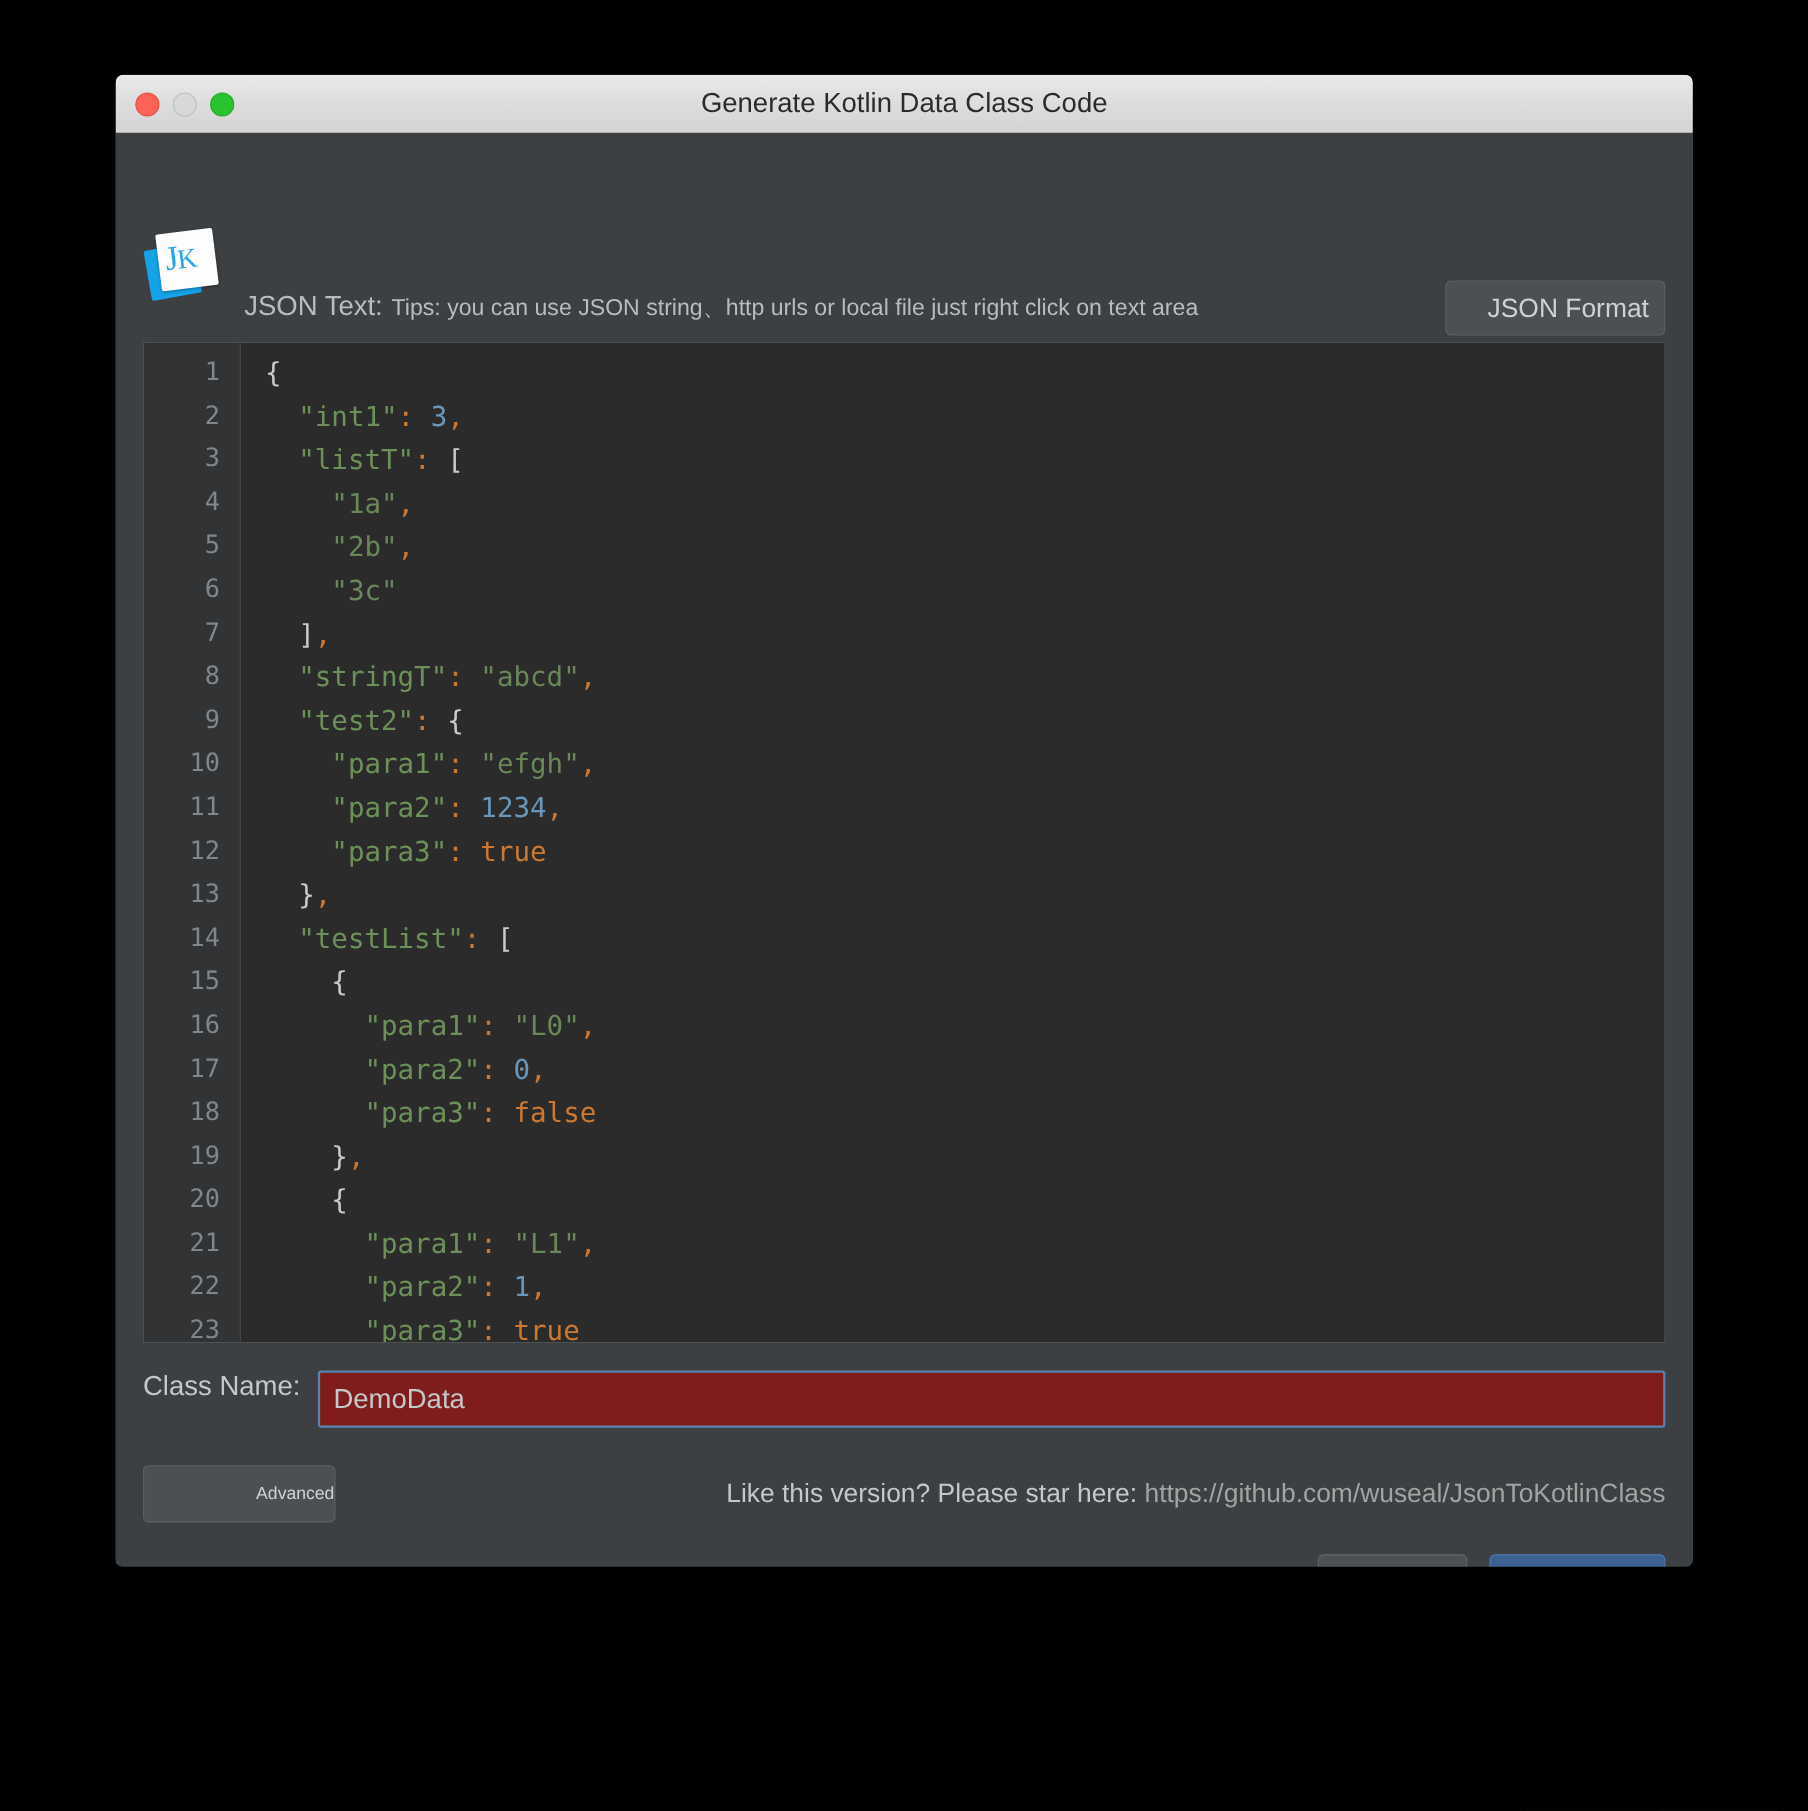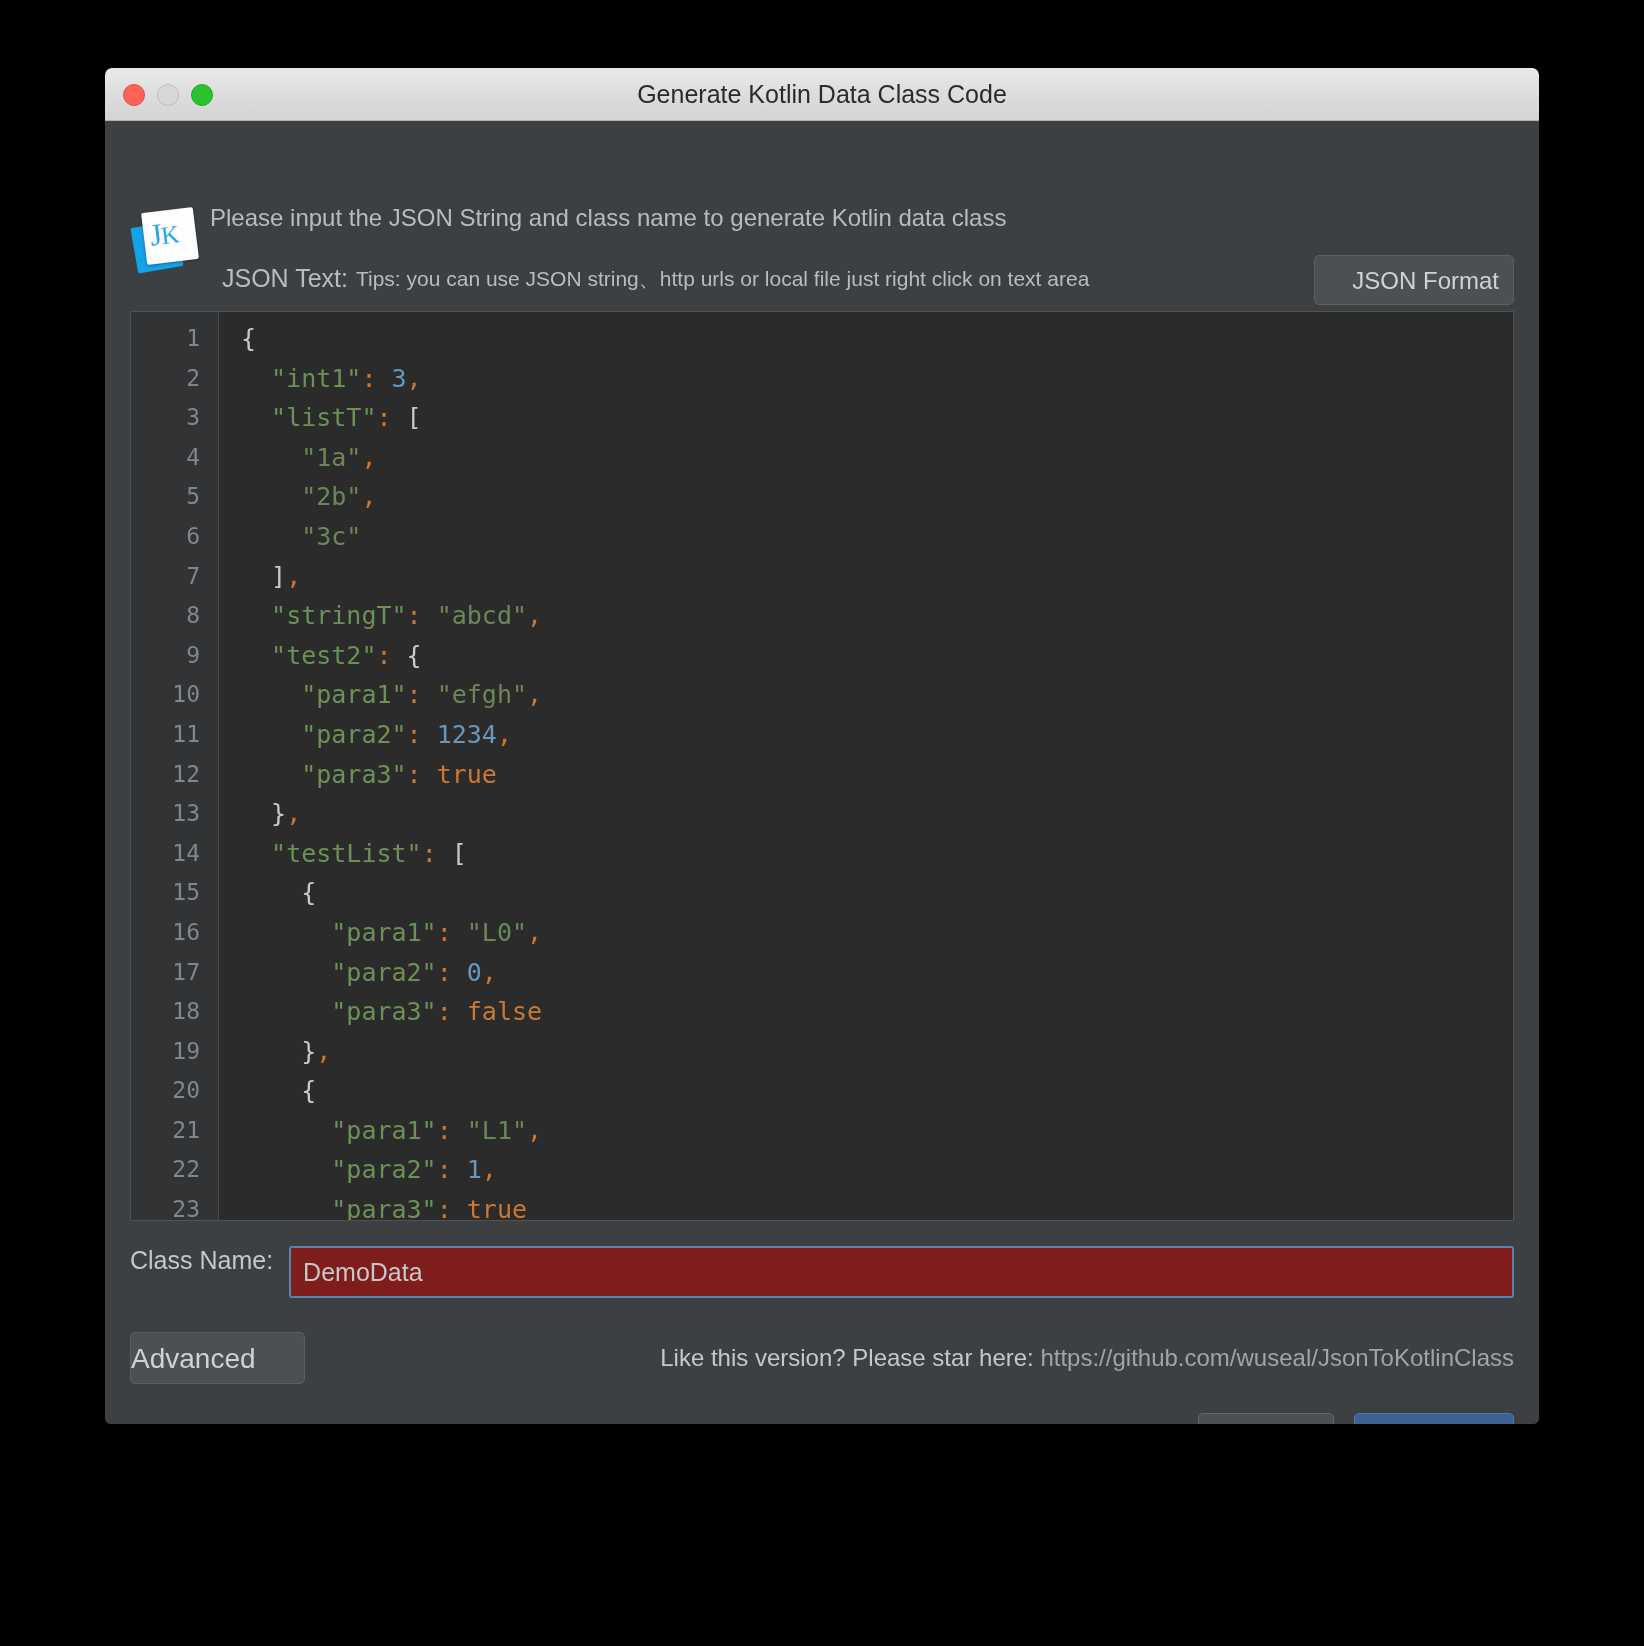--- a/index.html
+++ b/index.html
@@ -242,26 +242,26 @@
     top: 1210px;
     width: 1384px;
     height: 54px;
     display: flex;
     align-items: center;
   }
   .advanced-btn {
     width: 175px;
     height: 52px;
     line-height: 52px;
-    text-align: left;
+    text-align: right;
     background: #4c5052;
     border: 1px solid #5b6063;
     border-radius: 5px;
     color: #cfd2d3;
-    font-size: 28px;
+    font-size: 16px;
     box-sizing: border-box;
   }
   .star-text {
     margin-left: auto;
     font-size: 24px;
     color: #c5c8c9;
     white-space: nowrap;
   }
   .star-link {
     color: #a3a3a3;
@@ -315,21 +315,20 @@
     </div>
 
     <div class="dialog-body">
 
       <div class="app-icon">
         <span class="back-card"></span>
         <span class="front-card"></span>
         <span class="jk"><span>J</span><span class="k">K</span></span>
       </div>
 
-      <div class="prompt-line">Please input the JSON String and class name to generate Kotlin data class</div>
 
       <div class="tips-row">
         <span class="tips-label">JSON Text:</span>
         <span class="tips-text">Tips: you can use JSON string、http urls or local file just right click on text area</span>
       </div>
 
       <div style="position:absolute; left:25px; top:0; width:1384px; height:1px;">
         <div class="json-format-btn">JSON Format</div>
       </div>
 

